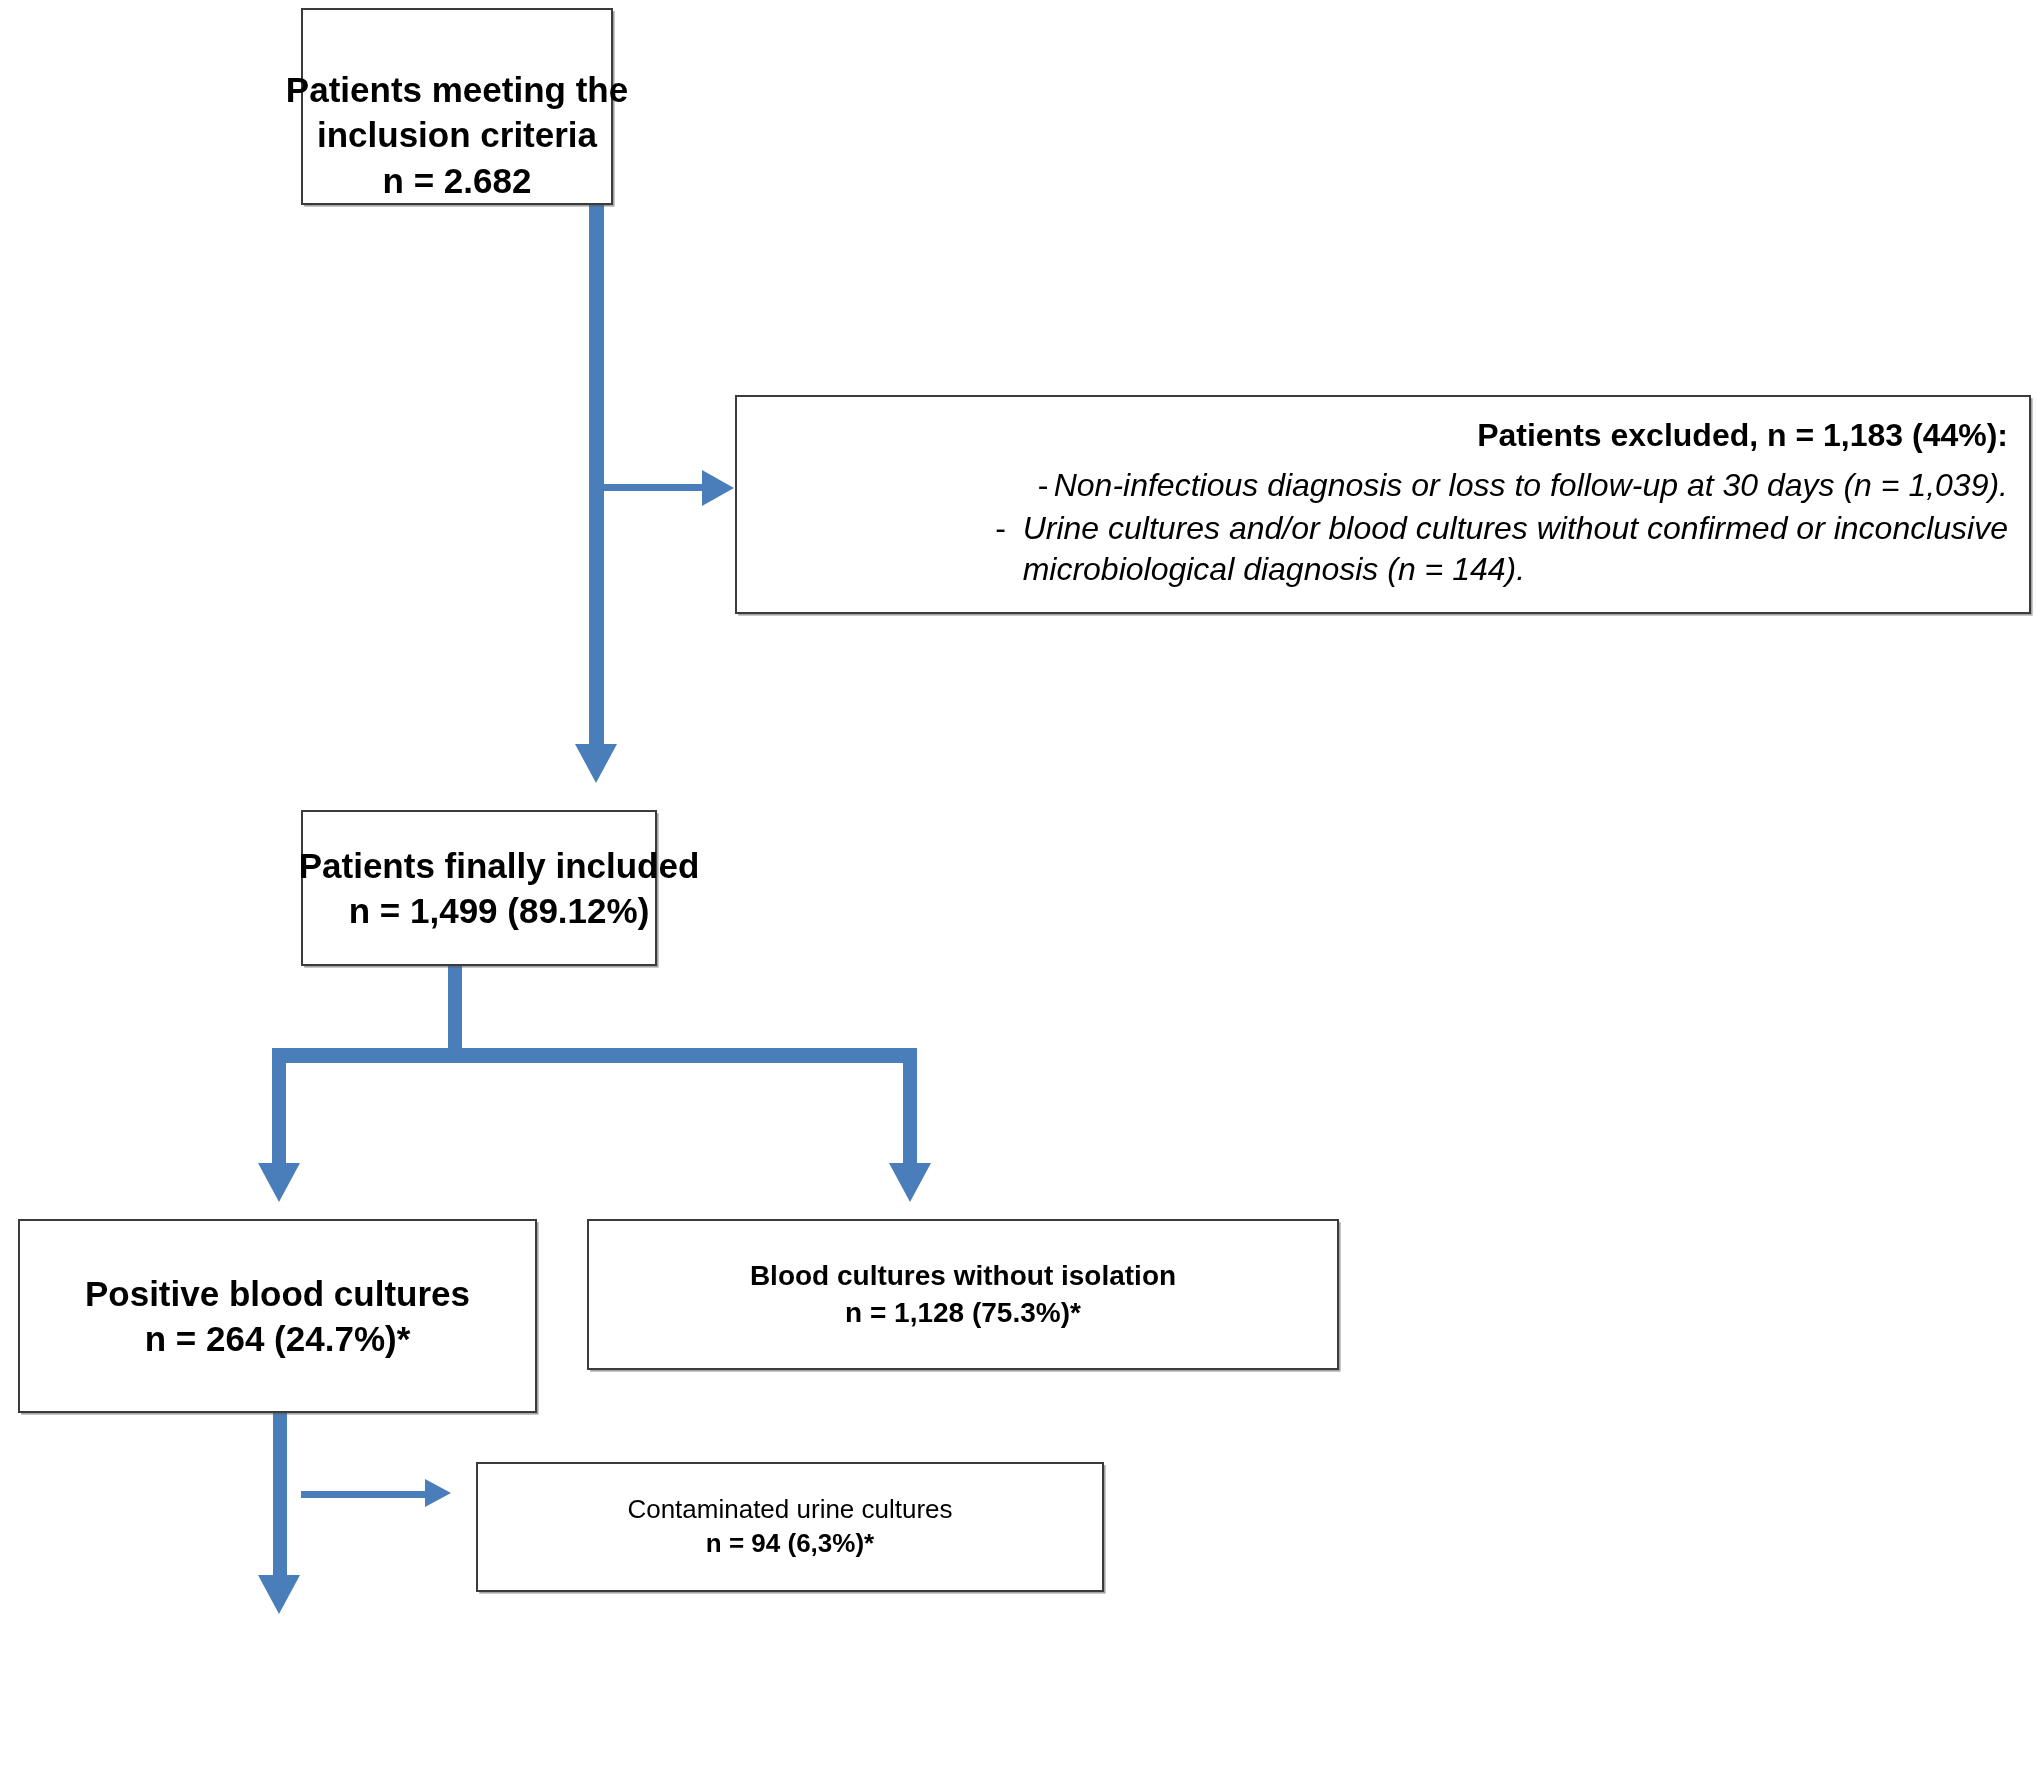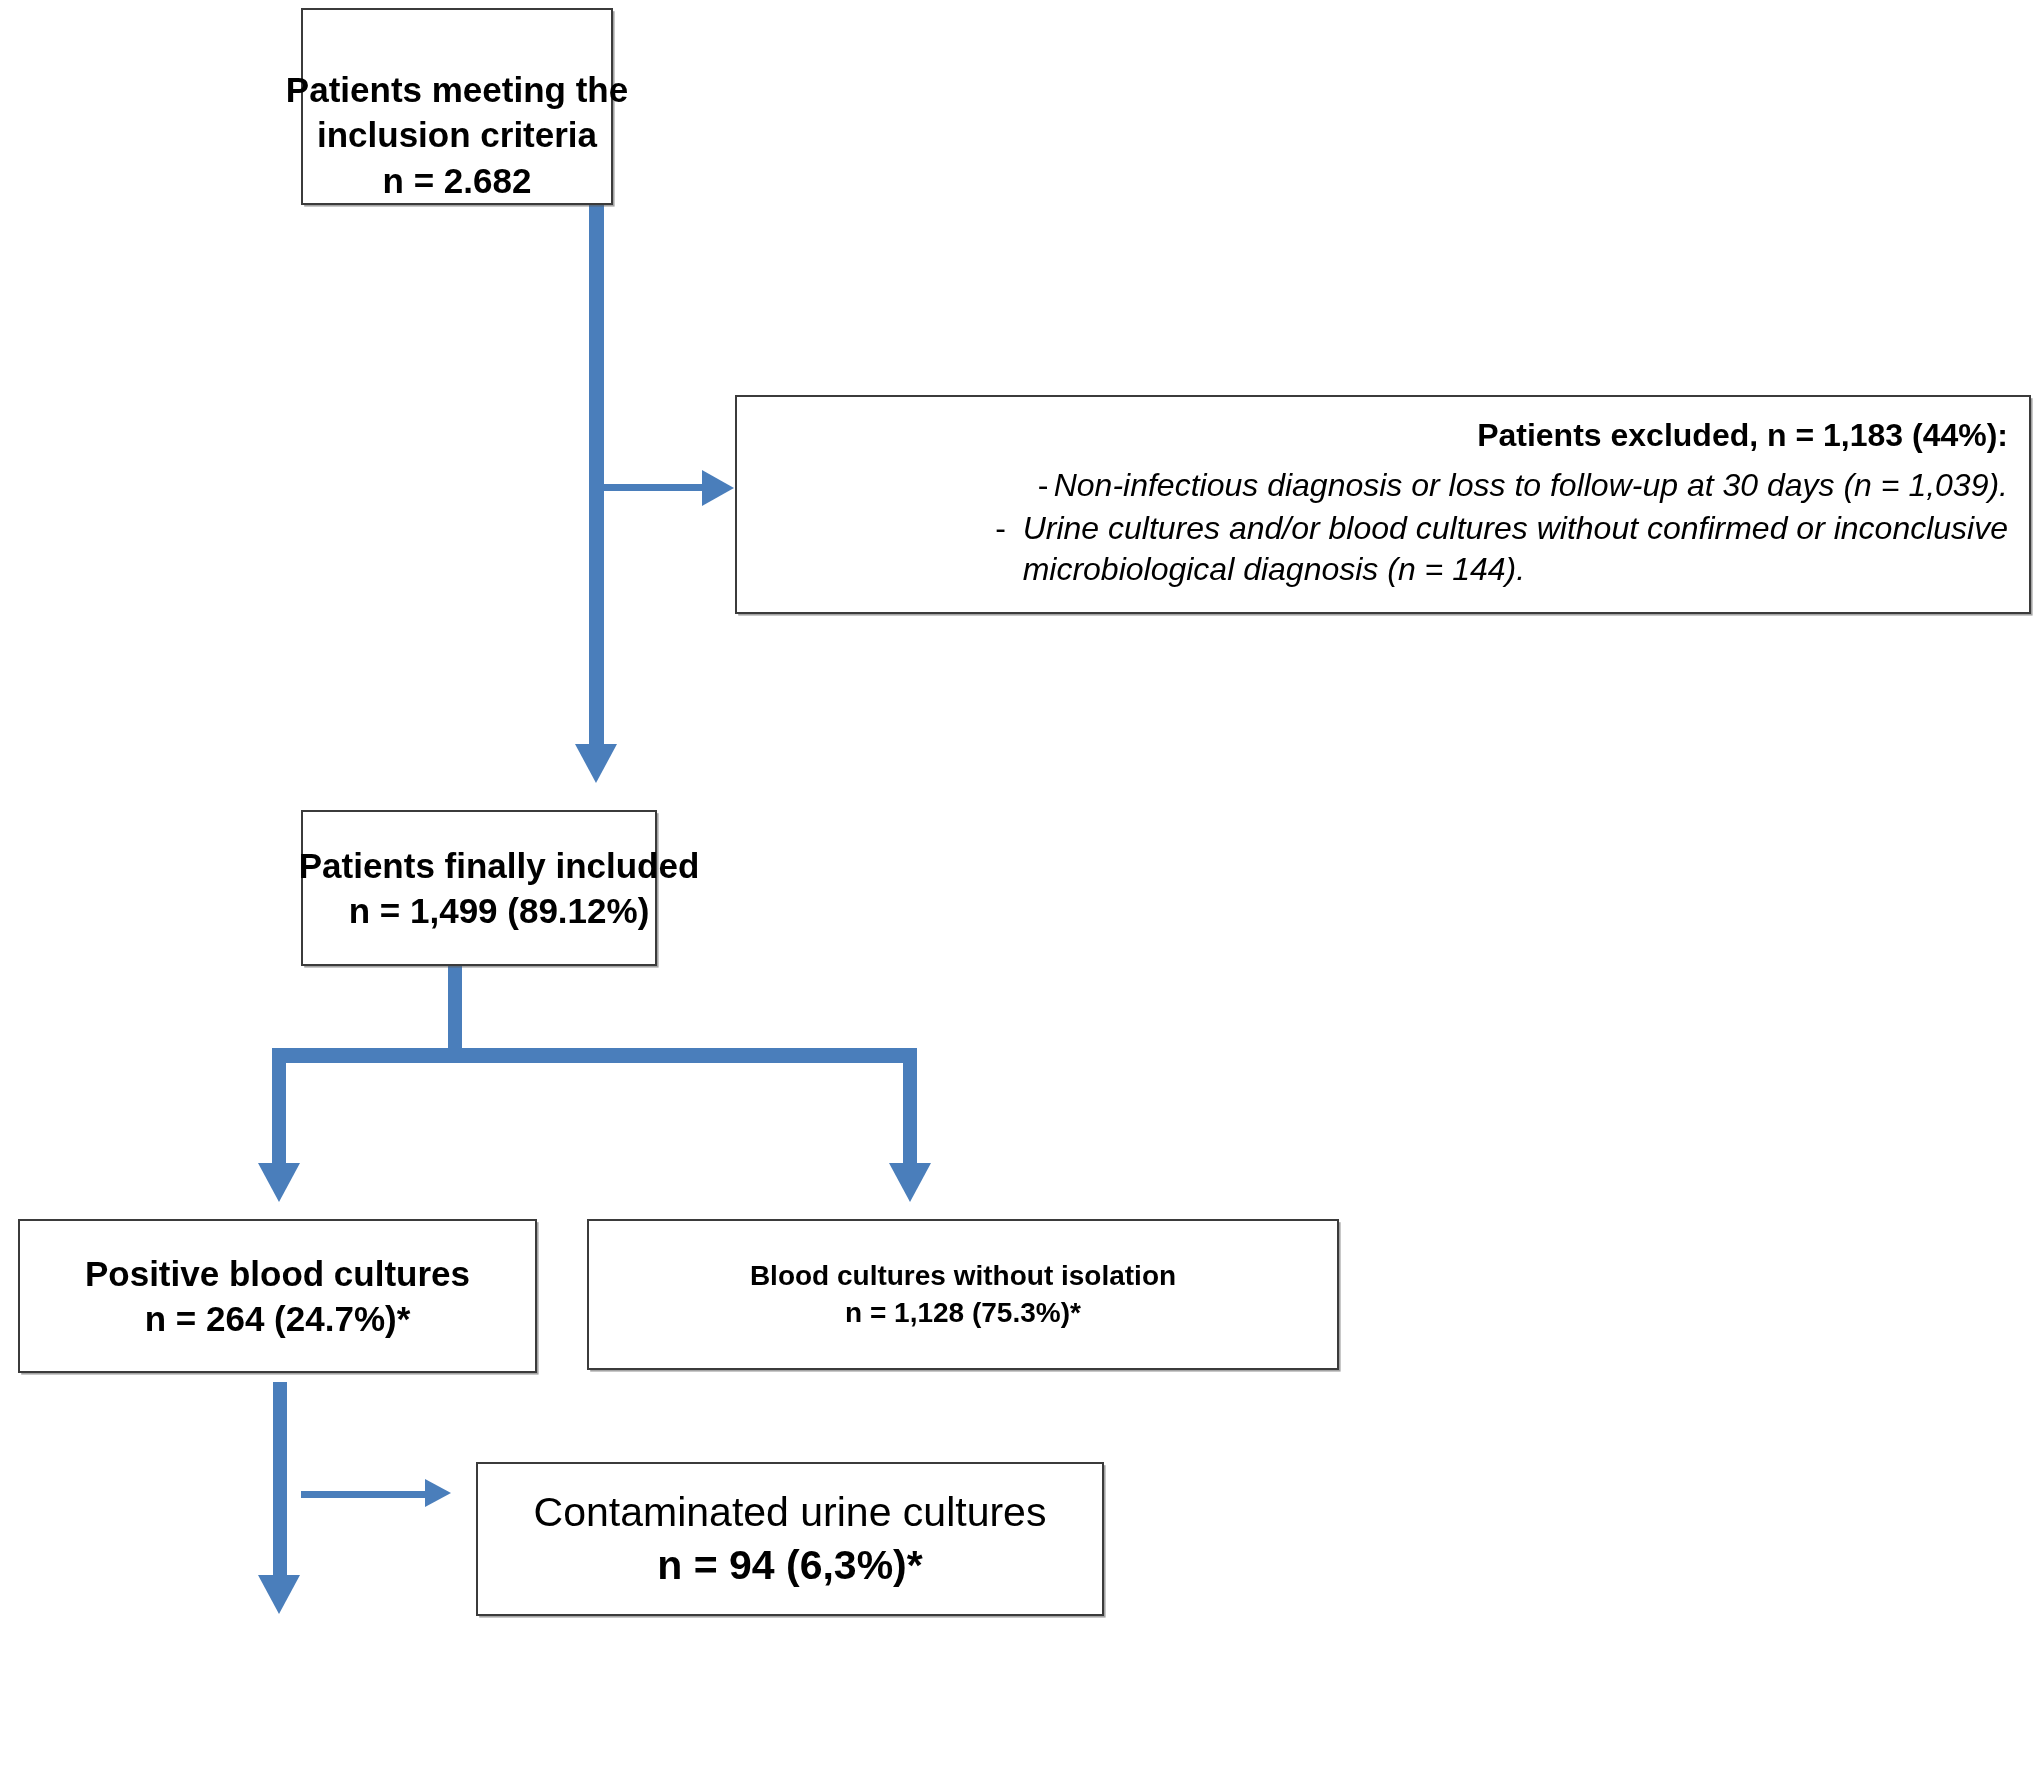--- a/index.html
+++ b/index.html
@@ -38,23 +38,23 @@
     white-space: nowrap;
   }
   .bold   { font-weight: bold; }
   .normal { font-weight: normal; }
 
   
   #node-inclusion      { left: 301px;  top: 8px;   width: 312px;  height: 197px;  font-size: 35px; justify-content: flex-end; }
   #node-excluded       { left: 735px;  top: 395px;  width: 1296px; height: 219px;  font-size: 32px;
                          align-items: flex-end; justify-content: flex-start; padding: 18px 21px 0 18px; }
   #node-included       { left: 301px;  top: 810px; width: 356px;  height: 156px;  font-size: 35px; padding-left: 40px; }
-  #node-positive       { left: 18px;   top: 1219px; width: 519px;  height: 154px;  font-size: 35px; }
+  #node-positive       { left: 18px;   top: 1219px; width: 519px;  height: 194px;  font-size: 35px; }
   #node-noisolation    { left: 587px;  top: 1219px; width: 752px;  height: 151px;  font-size: 28px; }
-  #node-contaminated   { left: 476px;  top: 1462px; width: 628px;  height: 154px;  font-size: 41px; }
+  #node-contaminated   { left: 476px;  top: 1462px; width: 628px;  height: 130px;  font-size: 26px; }
   #node-truebact       { left: 6.5px;    top: 1630px; width: 555px;  height: 154px;  font-size: 35px; }
 
   
   #node-excluded .exc-title {
     text-align: center;
     font-weight: bold;
     white-space: nowrap;
     margin-bottom: 8px;
   }
   #node-excluded .exc-item {

